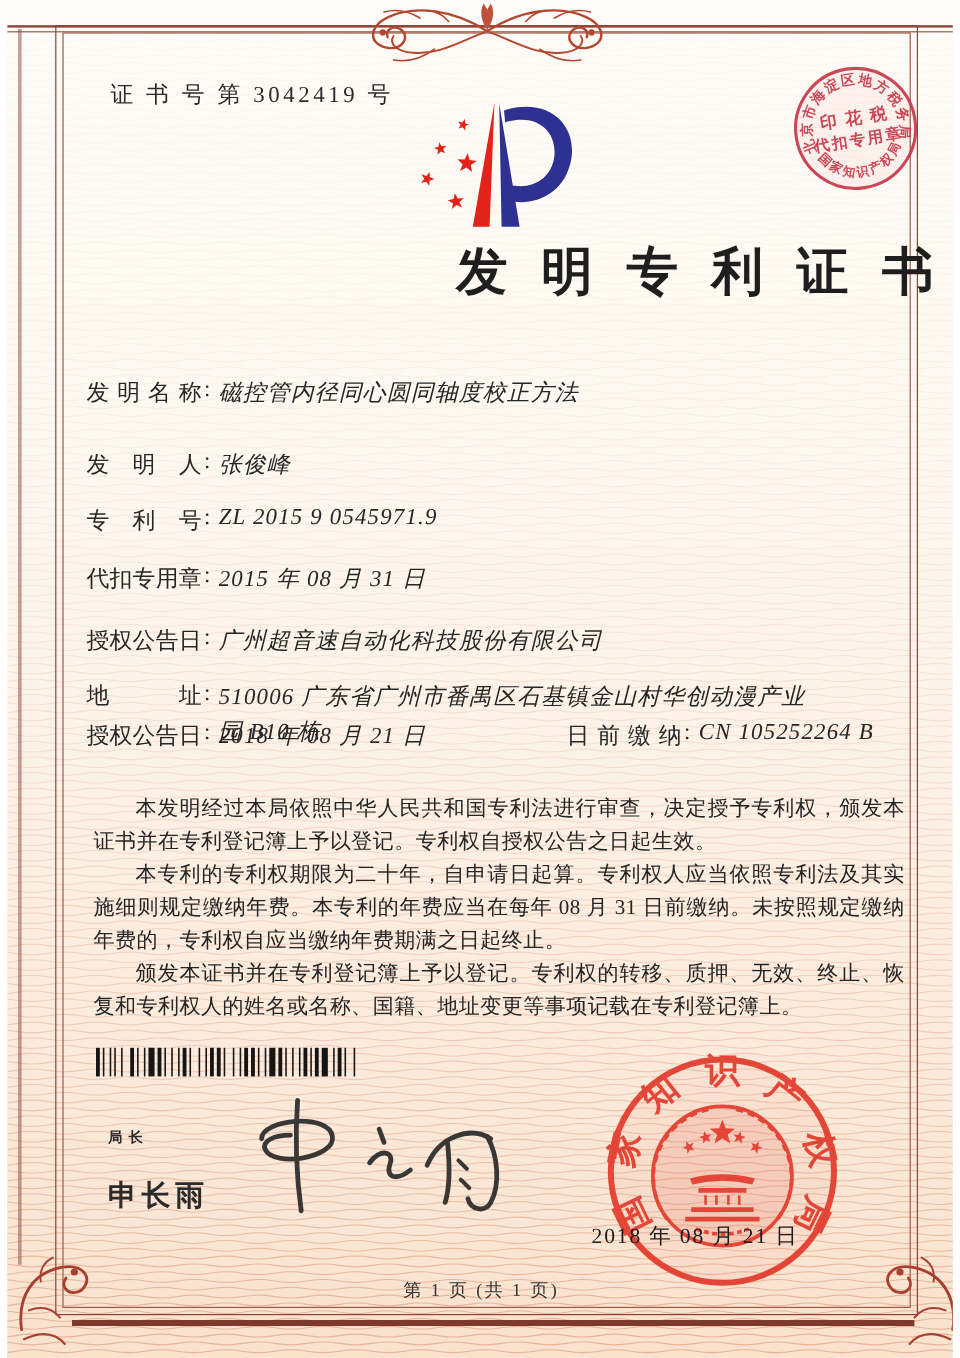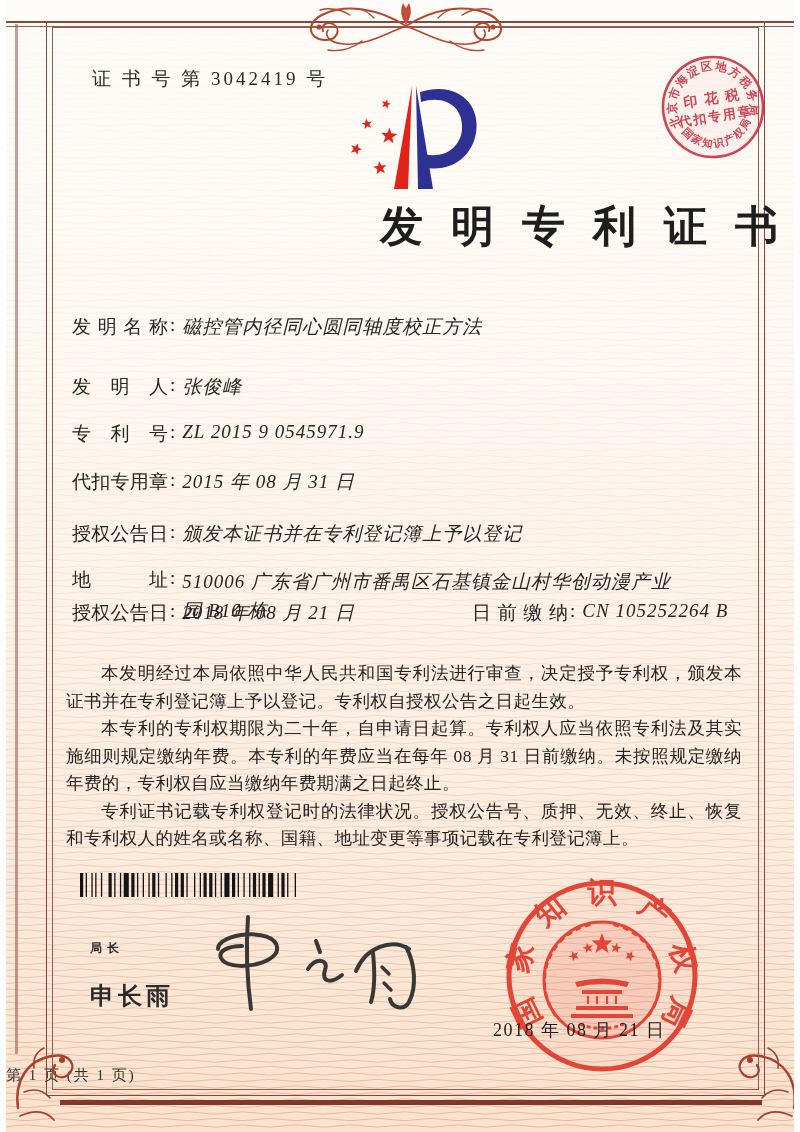--- a/index.html
+++ b/index.html
@@ -24,31 +24,31 @@
   .flabel{display:inline-block;width:96px;text-align:justify;text-align-last:justify;
           -moz-text-align-last:justify;text-justify:inter-character;vertical-align:top;}
   .fcolon{margin:0 7px 0 2px;vertical-align:top;}
   .fvalue{letter-spacing:1px;vertical-align:top;display:inline-block;font-style:italic;}
   .frow.r1{top:314px;} .frow.r2{top:374px;} .frow.r3{top:421px;}
   .frow.r4{top:469px;} .frow.r5{top:521px;} .frow.r6{top:567px;}
   .frow.r6 .fvalue{width:505px;line-height:29px;}
   .frow.grant{top:600px;width:700px;}
   .grant2{position:absolute;left:400px;top:0;white-space:nowrap;}
 
-  .paragraphs{position:absolute;left:60px;top:660px;width:676px;font-size:17.5px;
+  .paragraphs{position:absolute;left:72px;top:660px;width:676px;font-size:17.5px;
               line-height:27.5px;text-align:justify;color:#242424;letter-spacing:.4px;}
   .paragraphs p{margin:0;text-indent:2em;}
 
   .director-title{position:absolute;left:84px;top:940px;font-size:12px;letter-spacing:5px;
                   font-family:"Liberation Sans","DejaVu Sans",sans-serif;font-weight:600;color:#2b2b2b;}
   .director-name{position:absolute;left:84px;top:980px;font-size:24px;letter-spacing:4px;
                  font-family:"Liberation Sans","DejaVu Sans",sans-serif;font-weight:600;color:#2b2b2b;}
 
   .seal-date{position:absolute;left:487px;top:1018px;font-size:18px;letter-spacing:1.5px;color:#1b1b1b;}
-  .footer{position:absolute;left:0;top:1066px;width:790px;text-align:left;font-size:15px;
+  .footer{position:absolute;left:0;top:1066px;width:790px;text-align:center;font-size:15px;
           letter-spacing:2px;color:#333;}
   svg text{font-family:"Liberation Serif","DejaVu Serif",serif;}
 </style>
 </head>
 <body>
 
 <div class="page">
 
   <svg id="waves" width="800" height="1132">
       <path d="M-20,34 q 13.5,2.4 27,0 q 13.5,-2.4 27,0 q 13.5,2.4 27,0 q 13.5,-2.4 27,0 q 13.5,2.4 27,0 q 13.5,-2.4 27,0 q 13.5,2.4 27,0 q 13.5,-2.4 27,0 q 13.5,2.4 27,0 q 13.5,-2.4 27,0 q 13.5,2.4 27,0 q 13.5,-2.4 27,0 q 13.5,2.4 27,0 q 13.5,-2.4 27,0 q 13.5,2.4 27,0 q 13.5,-2.4 27,0 q 13.5,2.4 27,0 q 13.5,-2.4 27,0 q 13.5,2.4 27,0 q 13.5,-2.4 27,0 q 13.5,2.4 27,0 q 13.5,-2.4 27,0 q 13.5,2.4 27,0 q 13.5,-2.4 27,0 q 13.5,2.4 27,0 q 13.5,-2.4 27,0 q 13.5,2.4 27,0 q 13.5,-2.4 27,0 q 13.5,2.4 27,0 q 13.5,-2.4 27,0 q 13.5,2.4 27,0 q 13.5,-2.4 27,0" fill="none" stroke="#d98a67" stroke-width="0.9" opacity="0.050"></path>
@@ -314,36 +314,36 @@
     <div class="frow r2">
       <span class="flabel">发明人</span><span class="fcolon">:</span><span class="fvalue">张俊峰</span>
     </div>
     <div class="frow r3">
       <span class="flabel">专利号</span><span class="fcolon">:</span><span class="fvalue">ZL 2015 9 0545971.9</span>
     </div>
     <div class="frow r4">
       <span class="flabel">代扣专用章</span><span class="fcolon">:</span><span class="fvalue">2015 年 08 月 31 日</span>
     </div>
     <div class="frow r5">
-      <span class="flabel">授权公告日</span><span class="fcolon">:</span><span class="fvalue">颁发本证书并在专利登记簿上予以登记</span>
+      <span class="flabel">授权公告日</span><span class="fcolon">:</span><span class="fvalue">广州超音速自动化科技股份有限公司</span>
     </div>
     <div class="frow r6">
       <span class="flabel">地址</span><span class="fcolon">:</span><span class="fvalue">510006 广东省广州市番禺区石基镇金山村华创动漫产业园 B10 栋</span>
     </div>
     <div class="frow grant">
       <span class="flabel">授权公告日</span><span class="fcolon">:</span><span class="fvalue">2018 年 08 月 21 日</span>
       <span class="grant2">
         <span class="flabel">日前缴纳</span><span class="fcolon">:</span><span class="fvalue">CN 105252264 B</span>
       </span>
     </div>
 
     <div class="paragraphs">
       <p>本发明经过本局依照中华人民共和国专利法进行审查，决定授予专利权，颁发本证书并在专利登记簿上予以登记。专利权自授权公告之日起生效。</p>
       <p>本专利的专利权期限为二十年，自申请日起算。专利权人应当依照专利法及其实施细则规定缴纳年费。本专利的年费应当在每年 08 月 31 日前缴纳。未按照规定缴纳年费的，专利权自应当缴纳年费期满之日起终止。</p>
-      <p>专利证书记载专利权登记时的法律状况。授权公告号、质押、无效、终止、恢复和专利权人的姓名或名称、国籍、地址变更等事项记载在专利登记簿上。</p>
+      <p>颁发本证书并在专利登记簿上予以登记。专利权的转移、质押、无效、终止、恢复和专利权人的姓名或名称、国籍、地址变更等事项记载在专利登记簿上。</p>
     </div>
 
     <svg class="abs" style="left:74px;top:873px" width="222" height="25" id="barcode">
         <rect x="0.0" y="0" width="3.2" height="24" fill="#151515"></rect>
         <rect x="5.7" y="0" width="1.3" height="24" fill="#151515"></rect>
         <rect x="11.4" y="0" width="1.3" height="24" fill="#151515"></rect>
         <rect x="15.2" y="0" width="1.3" height="24" fill="#151515"></rect>
         <rect x="20.9" y="0" width="1.3" height="24" fill="#151515"></rect>
         <rect x="28.5" y="0" width="3.2" height="24" fill="#151515"></rect>
         <rect x="34.2" y="0" width="1.3" height="24" fill="#151515"></rect>

